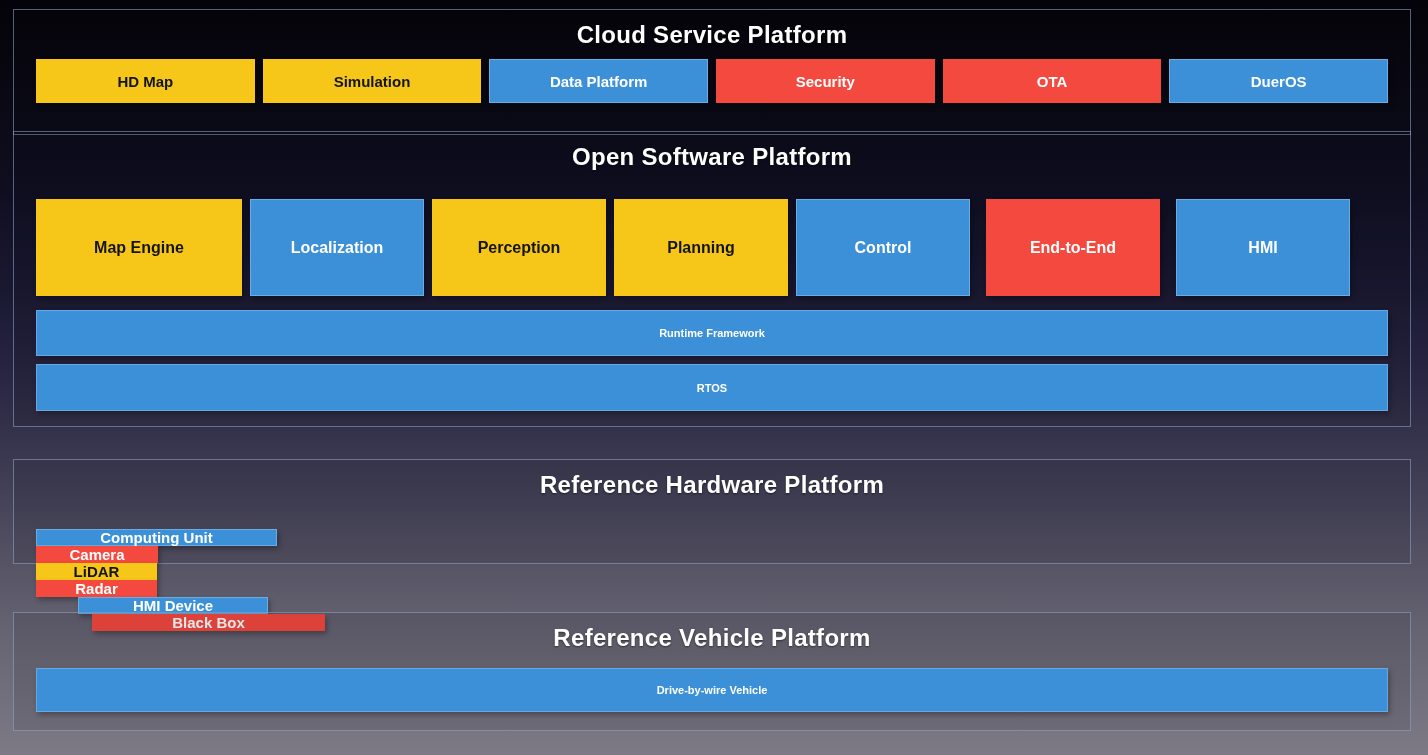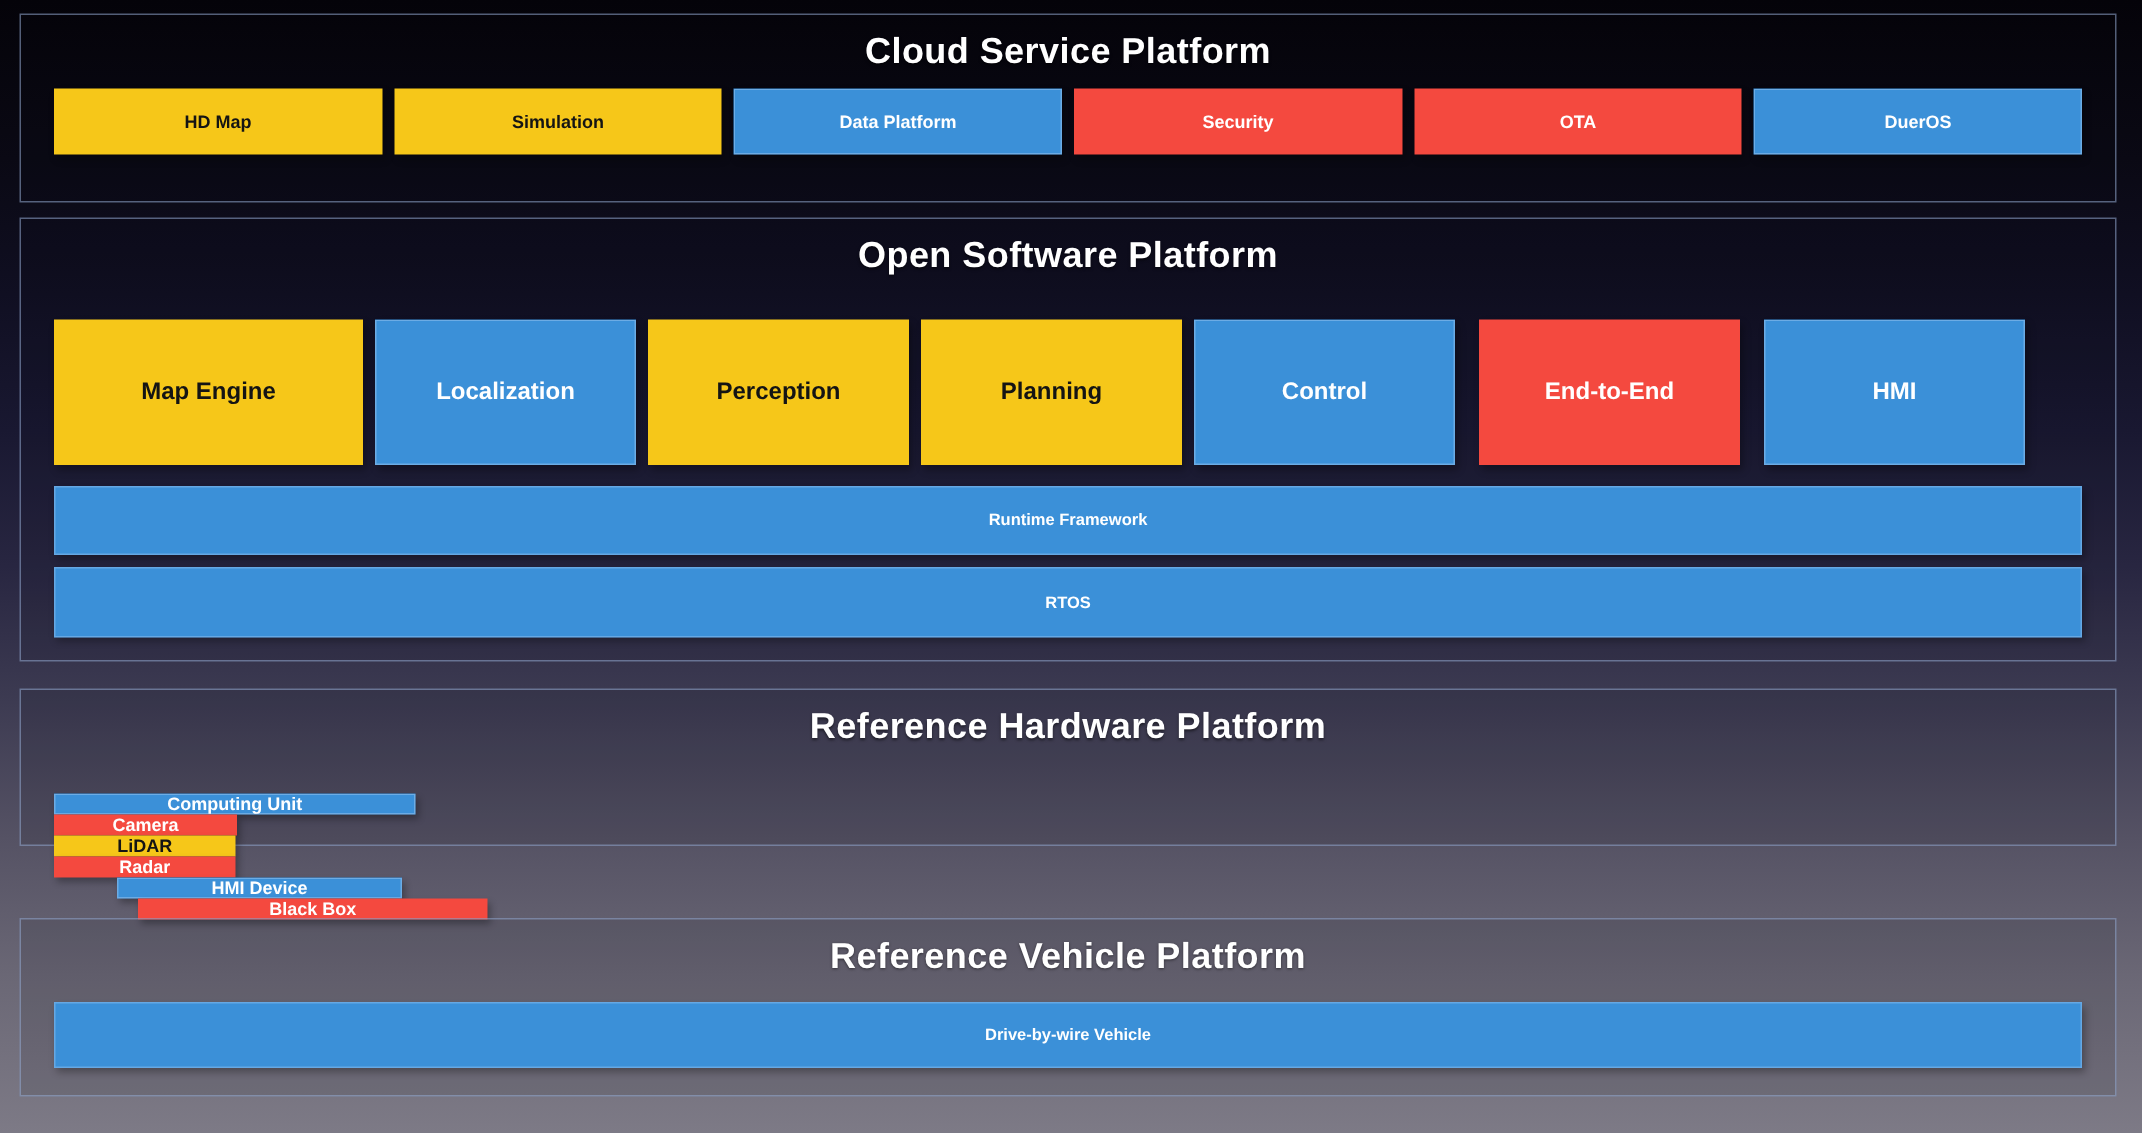--- a/index.html
+++ b/index.html
@@ -15,21 +15,21 @@
   }
   .section {
     position: absolute;
     left: 13px;
     width: 1398px;
     box-sizing: border-box;
     border: 1px solid rgba(150, 172, 212, 0.55);
     background: rgba(8, 8, 20, 0.10);
   }
   #sec-cloud    { top: 9px;   height: 126px; }
-  #sec-software { top: 145px; height: 296px; }
+  #sec-software { top: 131px; height: 296px; }
   #sec-hardware { top: 459px; height: 105px; }
   #sec-vehicle  { top: 612px; height: 119px; }
 
   .section-title {
     margin-top: 11px;
     text-align: center;
     color: #ffffff;
     font-size: 24px;
     font-weight: bold;
     letter-spacing: 0.3px;
@@ -43,21 +43,21 @@
   }
   .row-cloud    { margin-top: 10px; column-gap: 8px; height: 44px; }
   .row-software { margin-top: 28px; column-gap: 8px; height: 97px; }
   .row-hardware { margin-top: 30px; column-gap: 6px; height: 44px; flex-direction: column; }
 
   .box {
     display: flex;
     align-items: center;
     justify-content: center;
     font-weight: bold;
-    font-size: 12px;
+    font-size: 15px;
     box-sizing: border-box;
     box-shadow: 2px 3px 5px rgba(0, 0, 0, 0.30);
   }
   .row-cloud .box { flex: 1 1 0; }
   .row-software .box { font-size: 16px; }
 
   .box[data-color="yellow"] { background: var(--c-yellow); color: #141414; }
   .box[data-color="blue"]   { background: var(--c-blue);   color: #ffffff;
                               box-shadow: inset 0 0 0 1px rgba(200,225,255,0.35),
                                           2px 3px 5px rgba(0,0,0,0.30); }

